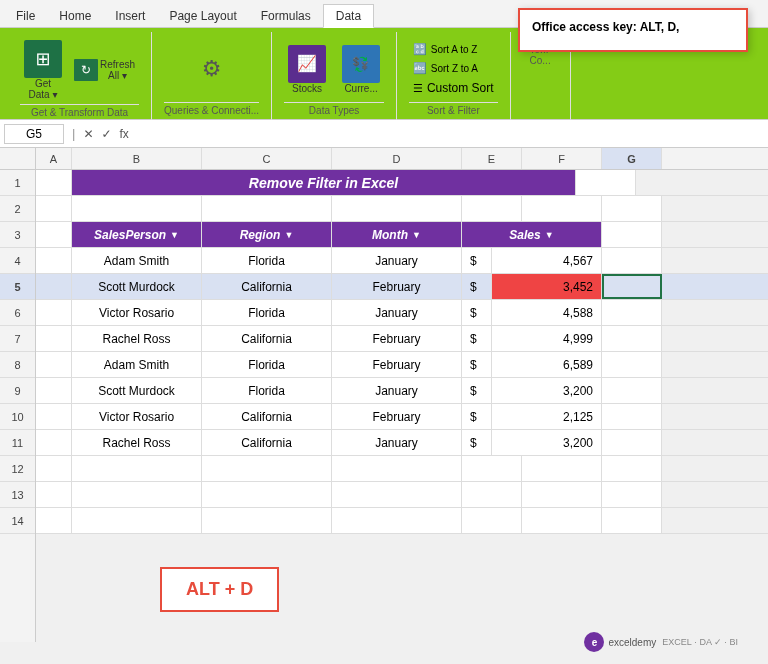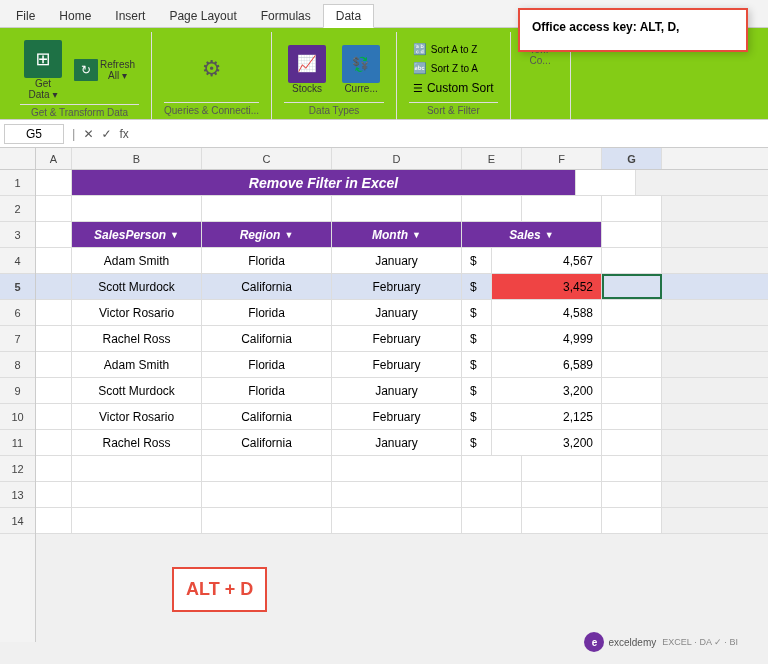--- a/index.html
+++ b/index.html
@@ -569,21 +569,21 @@
         <div class="grid-cell empty-cell" style="width:130px;"></div>
         <div class="grid-cell empty-cell" style="width:60px;"></div>
         <div class="grid-cell empty-cell" style="width:80px;"></div>
         <div class="grid-cell empty-cell" style="width:60px;"></div>
       </div>
 
     </div>
   </div>
 </div>
 
-<div style="position:absolute;bottom:52px;left:172px;border:2px solid #e74c3c;padding:10px 12px;background:white;display:flex;align-items:flex-start;gap:8px;z-index:50;">
+<div style="position:absolute;bottom:52px;left:160px;border:2px solid #e74c3c;padding:10px 24px;background:white;display:flex;align-items:flex-start;gap:8px;z-index:50;">
   <span style="font-size:18px;font-weight:bold;color:#e74c3c;">ALT + D</span>
 </div>
 
 <div style="position:absolute;bottom:12px;right:30px;display:flex;align-items:center;gap:4px;">
   <div style="width:20px;height:20px;background:#7030a0;border-radius:50%;display:flex;align-items:center;justify-content:center;">
     <span style="color:white;font-size:10px;font-weight:bold;">e</span>
   </div>
   <span style="font-size:10px;color:#555;">exceldemy</span>
   <span style="font-size:9px;color:#888;margin-left:2px;">EXCEL · DA ✓ · BI</span>
 </div>

